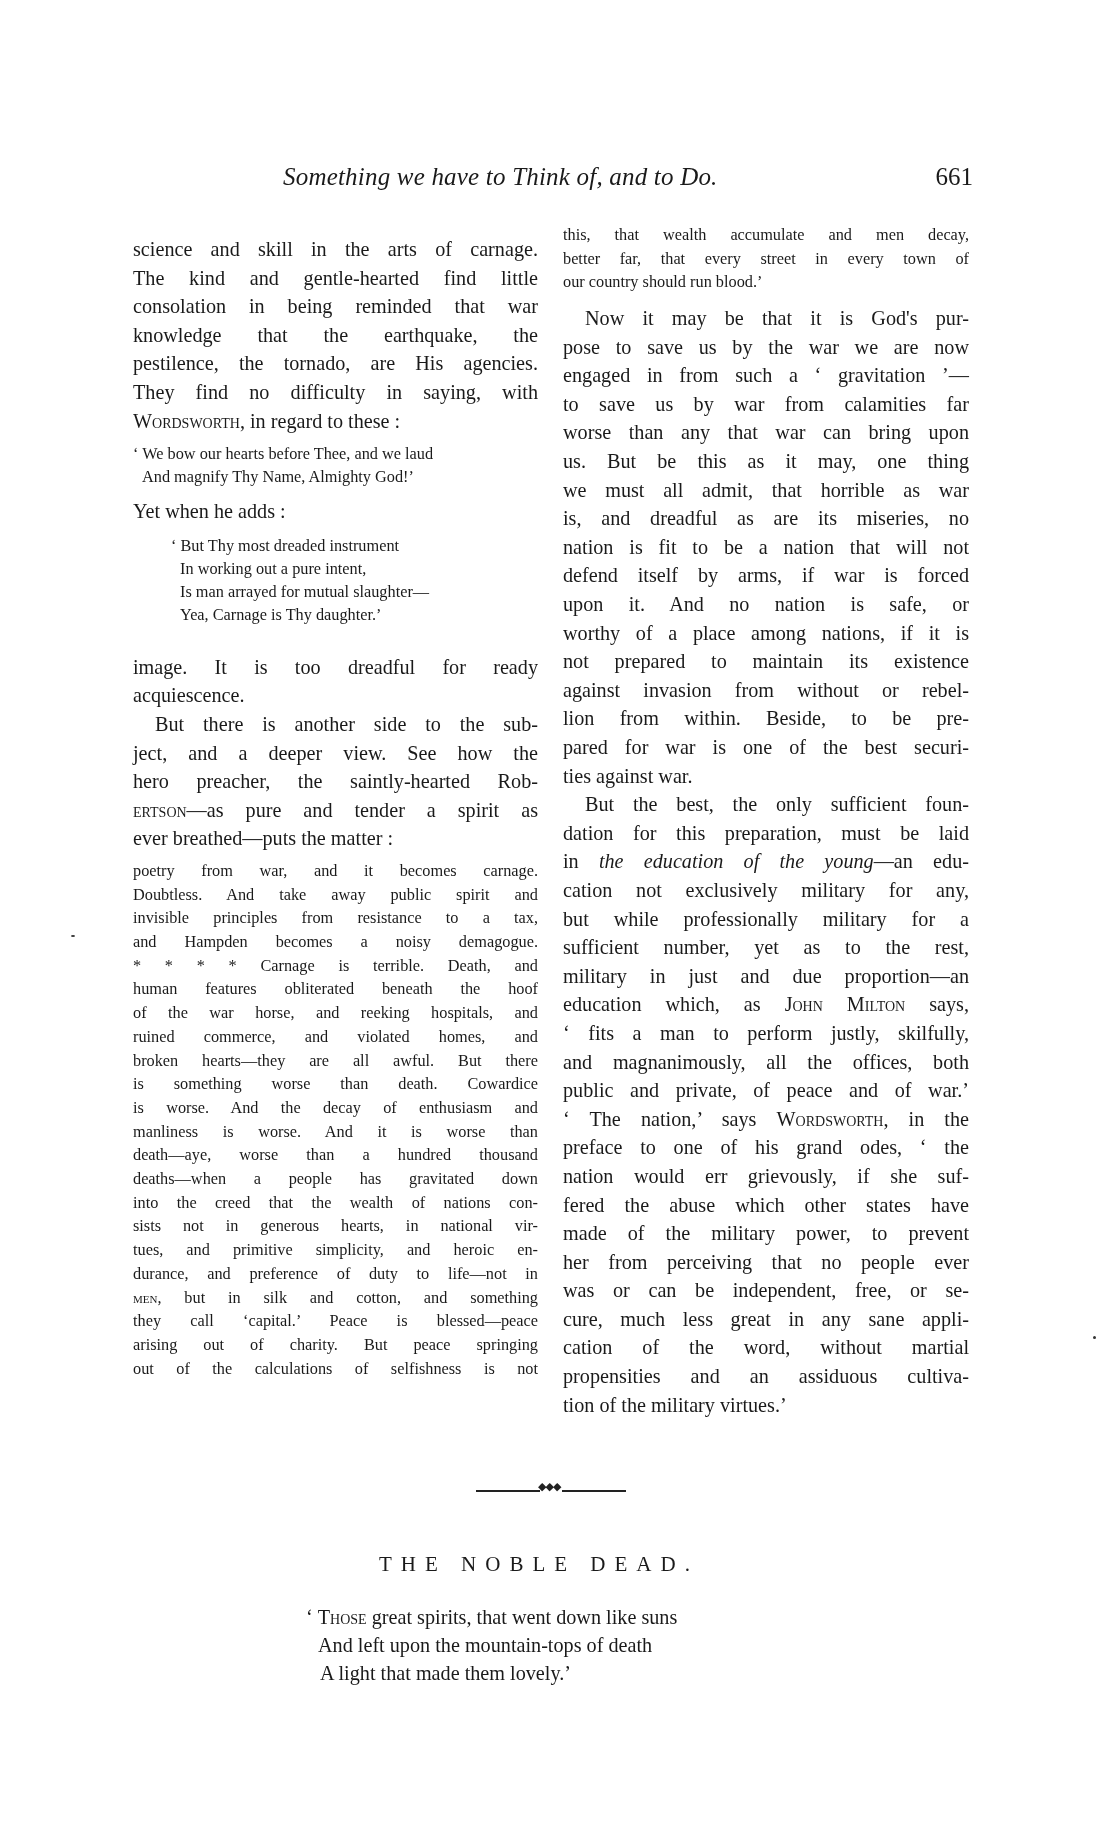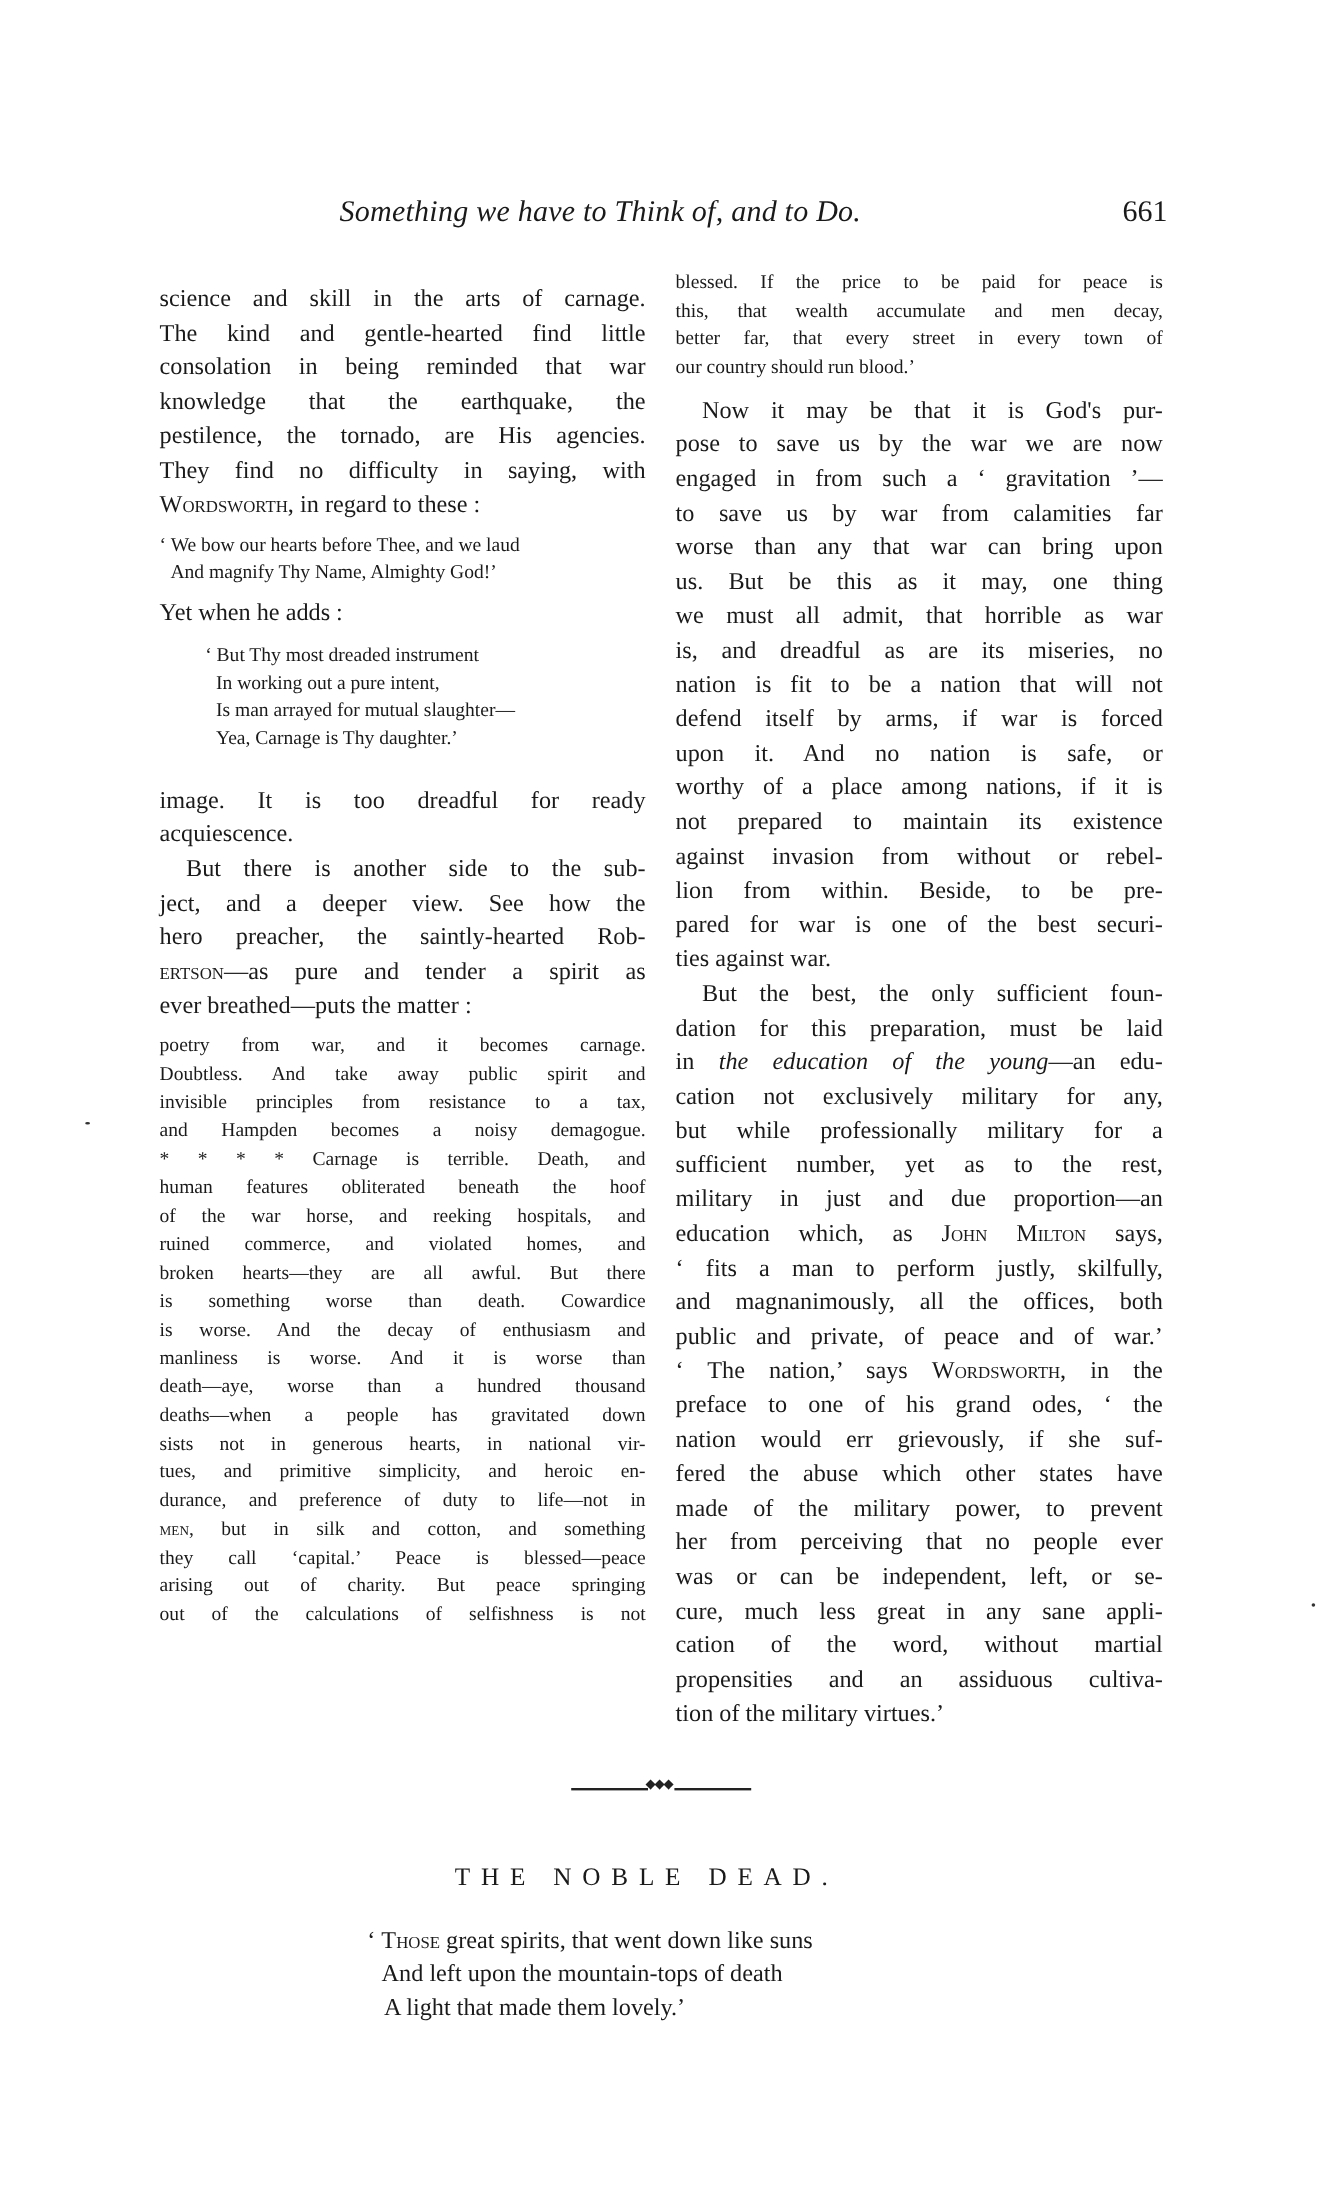--- a/index.html
+++ b/index.html
@@ -184,33 +184,33 @@
       <span class="line">* * * *  Carnage is terrible.  Death, and</span>
       <span class="line">human features obliterated beneath the hoof</span>
       <span class="line">of the war horse, and reeking hospitals, and</span>
       <span class="line">ruined commerce, and violated homes, and</span>
       <span class="line">broken hearts—they are all awful.  But there</span>
       <span class="line">is something worse than death.  Cowardice</span>
       <span class="line">is worse.  And the decay of enthusiasm and</span>
       <span class="line">manliness is worse.  And it is worse than</span>
       <span class="line">death—aye, worse than a hundred thousand</span>
       <span class="line">deaths—when a people has gravitated down</span>
+      <span class="line">into the creed that the wealth of nations con-</span>
       <span class="line">sists not in generous hearts, in national vir-</span>
       <span class="line">tues, and primitive simplicity, and heroic en-</span>
       <span class="line">durance, and preference of duty to life—not in</span>
       <span class="line"><span class="sc">men</span><span>, but in silk and cotton, and something</span></span>
       <span class="line">they call ‘capital.’  Peace is blessed—peace</span>
       <span class="line">arising out of charity.  But peace springing</span>
       <span class="line">out of the calculations of selfishness is not</span>
     </p>
   </div>
 
   <div class="col col-right">
     <p class="small">
-      <span class="line">blessed.  If the price to be paid for peace is</span>
       <span class="line">this, that wealth accumulate and men decay,</span>
       <span class="line">better far, that every street in every town of</span>
       <span class="line last">our country should run blood.’</span>
     </p>
 
     <div class="gap-m"></div>
 
     <p>
       <span class="line indent">Now it may be that it is God's pur-</span>
       <span class="line">pose to save us by the war we are now</span>
@@ -242,21 +242,21 @@
       <span class="line"><span>education which, as </span><span class="sc">John Milton</span><span> says,</span></span>
       <span class="line">‘ fits a man to perform justly, skilfully,</span>
       <span class="line">and magnanimously, all the offices, both</span>
       <span class="line">public and private, of peace and of war.’</span>
       <span class="line"><span>‘ The nation,’ says </span><span class="sc">Wordsworth</span><span>, in the</span></span>
       <span class="line">preface to one of his grand odes, ‘ the</span>
       <span class="line">nation would err grievously, if she suf-</span>
       <span class="line">fered the abuse which other states have</span>
       <span class="line">made of the military power, to prevent</span>
       <span class="line">her from perceiving that no people ever</span>
-      <span class="line">was or can be independent, left, or se-</span>
+      <span class="line">was or can be independent, free, or se-</span>
       <span class="line">cure, much less great in any sane appli-</span>
       <span class="line">cation of the word, without martial</span>
       <span class="line">propensities and an assiduous cultiva-</span>
       <span class="line last">tion of the military virtues.’</span>
     </p>
   </div>
 
   <div class="ornament">
     <span class="rule-l"></span>
     <span class="dots">◆◆◆</span>

